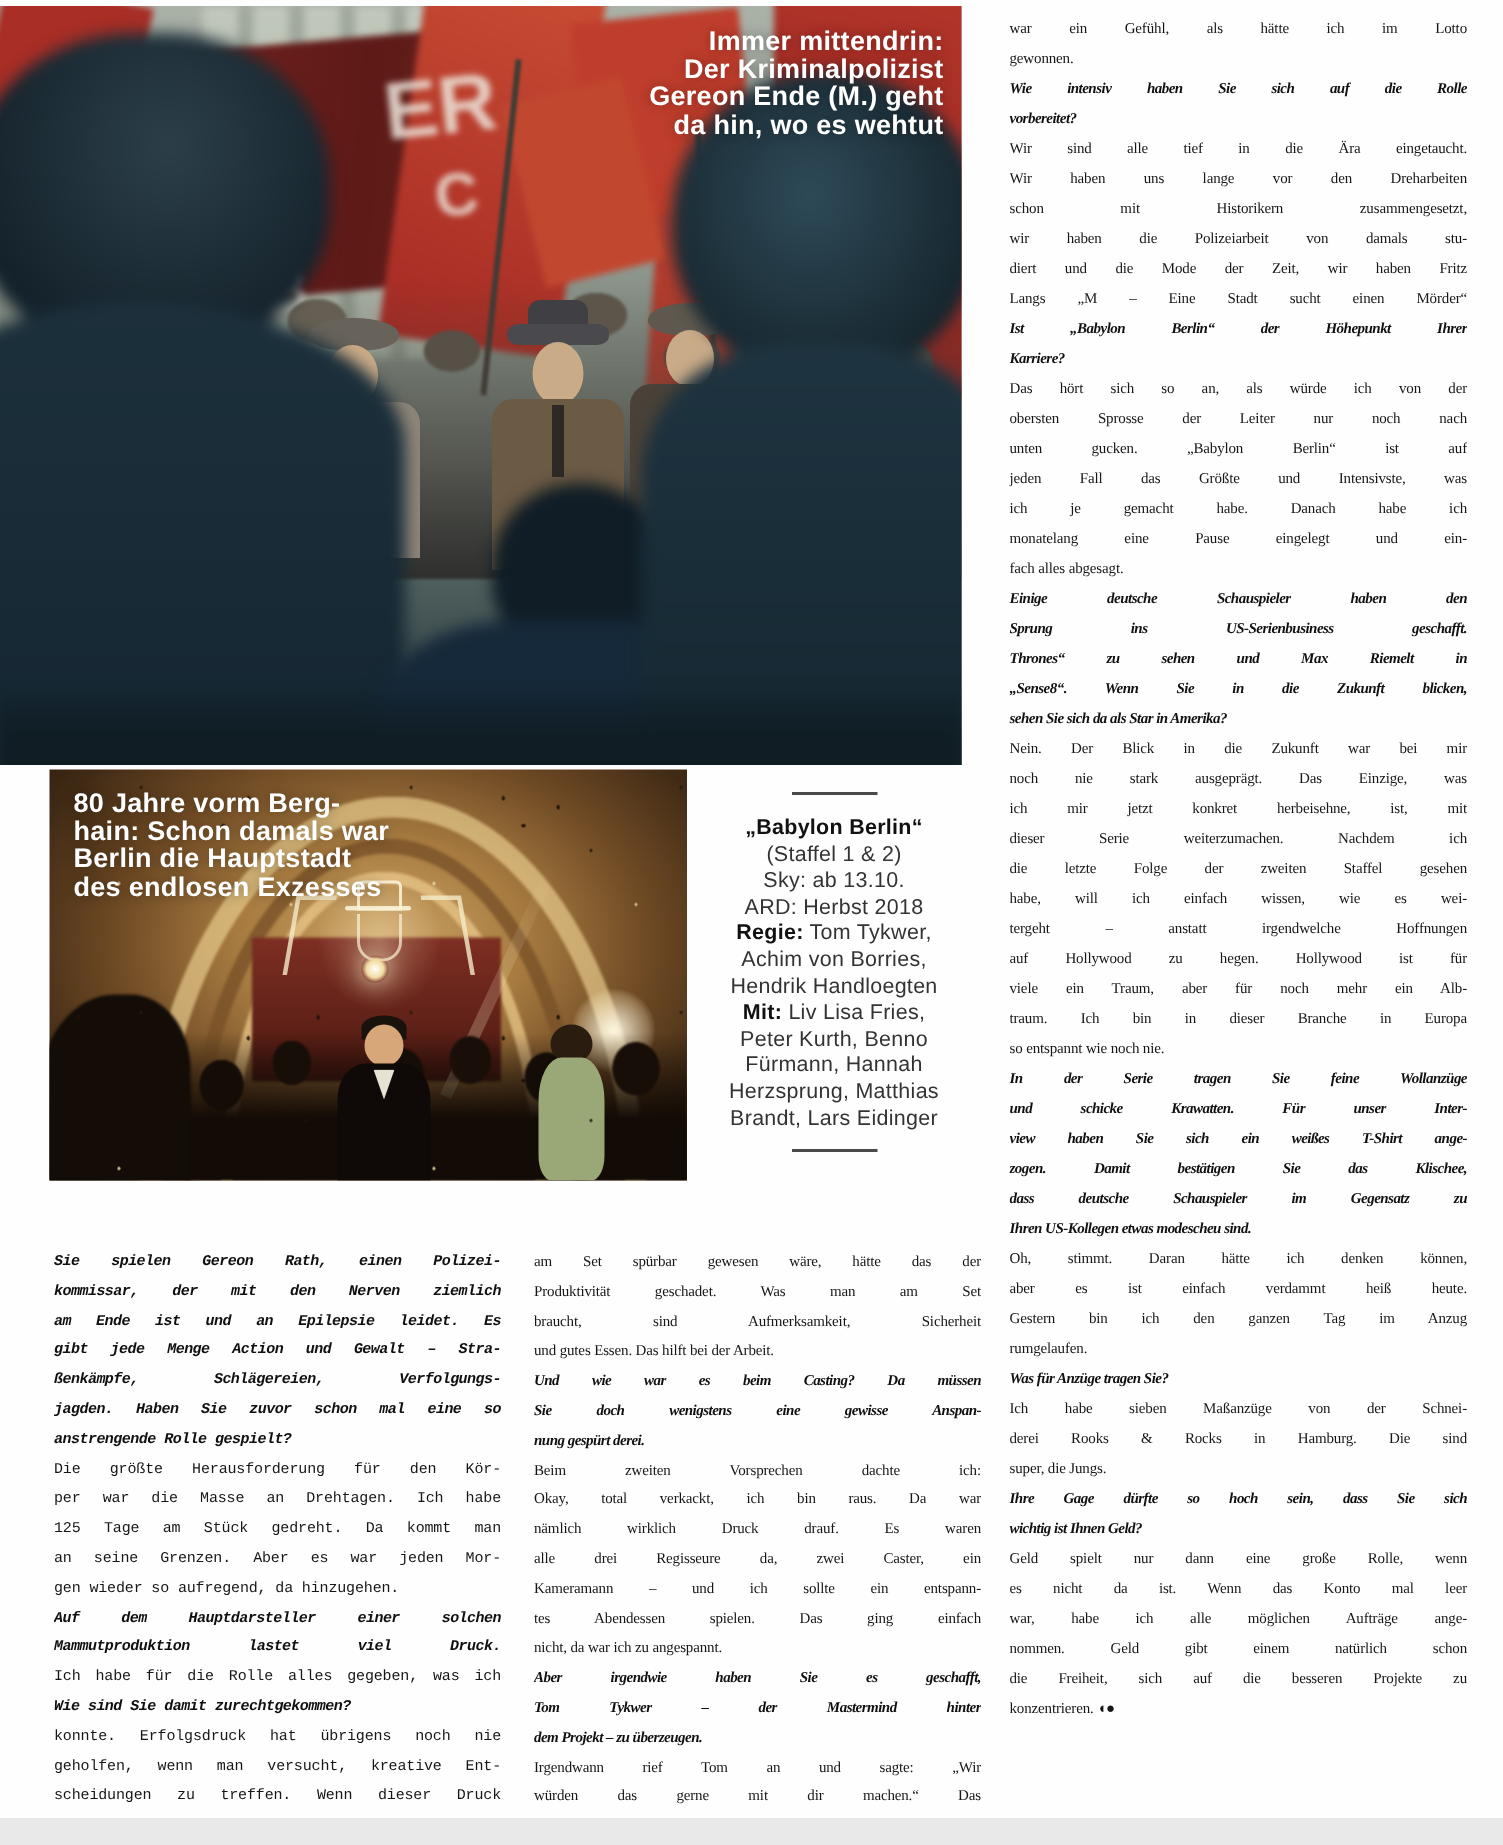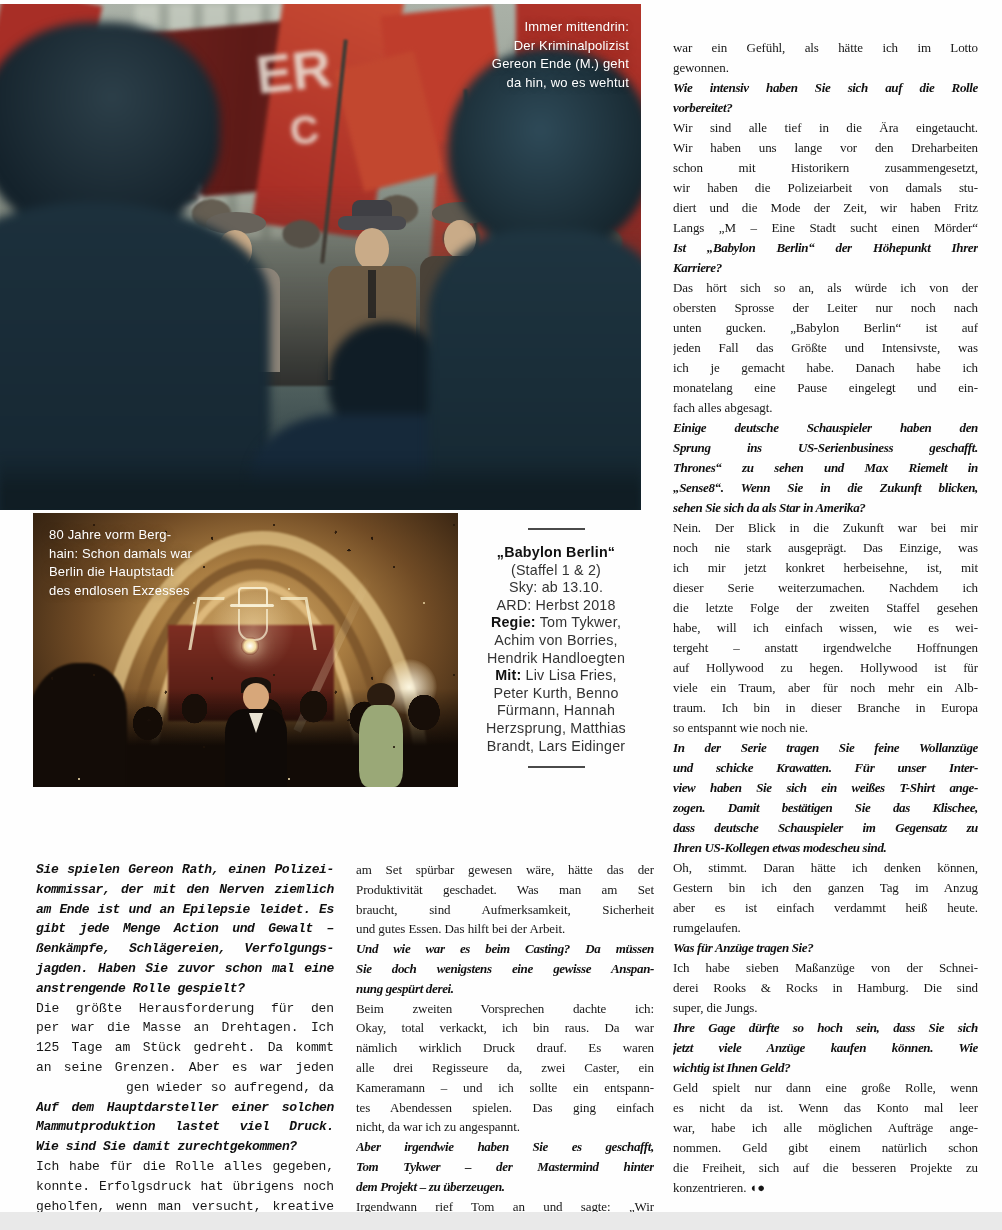--- a/index.html
+++ b/index.html
@@ -76,22 +76,22 @@
     background:radial-gradient(ellipse at 45% 40%, #2e4a58, #16262e 72%);}
   .off-right .body{left:8px;top:190px;width:240px;height:290px;border-radius:40% 40% 0 0/30%;
     background:linear-gradient(#1e3440,#152731);}
   .off-center{left:250px;top:318px;width:260px;height:192px;}
   .off-center .hat{left:78px;top:0;width:118px;height:112px;border-radius:50% 50% 40% 40%;background:#101d26;}
   .off-center .body{left:0;top:92px;width:260px;height:110px;border-radius:35% 35% 0 0/60% 60% 0 0;background:#16293a;}
   .pt-shadow{left:0;top:452px;width:641px;height:58px;filter:blur(3px);
     background:linear-gradient(transparent,#101d24 60%);}
 
   
-  .caption{position:absolute;font-family:"Liberation Sans",sans-serif;font-weight:400;
-    font-size:13px;line-height:18.6px;color:#ffffff;letter-spacing:.2px;
+  .caption{position:absolute;font-family:"Liberation Sans",sans-serif;font-weight:700;
+    font-size:18px;line-height:18.6px;color:#ffffff;letter-spacing:.2px;
     text-shadow:0 0 8px rgba(0,0,0,.35);}
   .caption-riot{top:14px;right:12px;text-align:right;}
   .caption-club{top:13px;left:16px;text-align:left;}
 
   
   .photo-club{position:absolute;left:33px;top:513px;width:425px;height:274px;overflow:hidden;
     background:radial-gradient(ellipse at 52% 42%, #cda668 0%, #a87c41 30%, #704b25 56%, #402a15 80%, #231608 100%);}
   .arch{border-bottom:none !important;border-radius:50% 50% 0 0/100% 100% 0 0;filter:blur(1px);}
   .arch-outer{left:60px;top:18px;width:310px;height:260px;border:14px solid rgba(238,211,148,.65);}
   .arch-mid{left:90px;top:46px;width:250px;height:232px;border:10px solid rgba(120,82,40,.8);}
@@ -150,22 +150,22 @@
   .infobox{position:absolute;left:468px;top:528px;width:176px;text-align:center;
     font-family:"Liberation Sans",sans-serif;font-size:14.3px;line-height:17.6px;
     color:#333;letter-spacing:.2px;}
   .infobox .rule{width:57px;height:2px;background:#4a4a4a;margin:0 auto;}
   .infobox .rule-t{margin-bottom:14px;}
   .infobox .rule-b{margin-top:11px;}
   .infobox .ln{white-space:nowrap;}
   .infobox .bold,.infobox .b{font-weight:700;color:#111;}
 
   
-  .col{position:absolute;width:298px;font-size:13px;line-height:19.8px;
-    letter-spacing:-.1px;color:#161616;margin-top:28px;}
+  .col{position:absolute;width:298px;font-size:10px;line-height:19.8px;
+    letter-spacing:-.1px;color:#161616;}
   .col1{left:36px;top:832px;font-family:Liberation Mono, monospace;}
   .col2{left:356px;top:832px;}
   .col3{left:673px;top:10px;width:305px;line-height:20px;}
   .col .ln{height:19.8px;overflow:hidden;text-align:justify;text-align-last:justify;}
   .col3 .ln{height:20px;}
   .col .ln.end{text-align:right;text-align-last:left;}
   .col .ln.q{font-weight:700;font-style:italic;letter-spacing:-.35px;color:#101010;}
 
   
   .bottom-strip{position:absolute;left:0;top:1212px;width:1002px;height:18px;background:#e9e9e9;}
@@ -295,22 +295,22 @@
       <div class="ln q">ßenkämpfe, Schlägereien, Verfolgungs-</div>
       <div class="ln q">jagden. Haben Sie zuvor schon mal eine so</div>
       <div class="ln q end">anstrengende Rolle gespielt?</div>
       <div class="ln a">Die größte Herausforderung für den Kör-</div>
       <div class="ln a">per war die Masse an Drehtagen. Ich habe</div>
       <div class="ln a">125 Tage am Stück gedreht. Da kommt man</div>
       <div class="ln a">an seine Grenzen. Aber es war jeden Mor-</div>
       <div class="ln a end">gen wieder so aufregend, da hinzugehen.</div>
       <div class="ln q">Auf dem Hauptdarsteller einer solchen</div>
       <div class="ln q">Mammutproduktion lastet viel Druck.</div>
+      <div class="ln a">Ich habe für die Rolle alles gegeben, was ich</div>
       <div class="ln q end">Wie sind Sie damit zurechtgekommen?</div>
-      <div class="ln a">Ich habe für die Rolle alles gegeben, was ich</div>
       <div class="ln a">konnte. Erfolgsdruck hat übrigens noch nie</div>
       <div class="ln a">geholfen, wenn man versucht, kreative Ent-</div>
       <div class="ln a">scheidungen zu treffen. Wenn dieser Druck</div>
     </div>
   <div class="col col2">
       <div class="ln a">am Set spürbar gewesen wäre, hätte das der</div>
       <div class="ln a">Produktivität geschadet. Was man am Set</div>
       <div class="ln a">braucht, sind Aufmerksamkeit, Sicherheit</div>
       <div class="ln a end">und gutes Essen. Das hilft bei der Arbeit.</div>
       <div class="ln q">Und wie war es beim Casting? Da müssen</div>
@@ -365,29 +365,28 @@
       <div class="ln a">viele ein Traum, aber für noch mehr ein Alb-</div>
       <div class="ln a">traum. Ich bin in dieser Branche in Europa</div>
       <div class="ln a end">so entspannt wie noch nie.</div>
       <div class="ln q">In der Serie tragen Sie feine Wollanzüge</div>
       <div class="ln q">und schicke Krawatten. Für unser Inter-</div>
       <div class="ln q">view haben Sie sich ein weißes T-Shirt ange-</div>
       <div class="ln q">zogen. Damit bestätigen Sie das Klischee,</div>
       <div class="ln q">dass deutsche Schauspieler im Gegensatz zu</div>
       <div class="ln q end">Ihren US-Kollegen etwas modescheu sind.</div>
       <div class="ln a">Oh, stimmt. Daran hätte ich denken können,</div>
+      <div class="ln a">aber es ist einfach verdammt heiß heute.</div>
       <div class="ln a">Gestern bin ich den ganzen Tag im Anzug</div>
-      <div class="ln a">aber es ist einfach verdammt heiß heute.</div>
       <div class="ln a end">rumgelaufen.</div>
       <div class="ln q end">Was für Anzüge tragen Sie?</div>
       <div class="ln a">Ich habe sieben Maßanzüge von der Schnei-</div>
       <div class="ln a">derei Rooks &amp; Rocks in Hamburg. Die sind</div>
       <div class="ln a end">super, die Jungs.</div>
       <div class="ln q">Ihre Gage dürfte so hoch sein, dass Sie sich</div>
-      <div class="ln q">jetzt viele Anzüge kaufen können. Wie</div>
       <div class="ln q end">wichtig ist Ihnen Geld?</div>
       <div class="ln a">Geld spielt nur dann eine große Rolle, wenn</div>
       <div class="ln a">es nicht da ist. Wenn das Konto mal leer</div>
       <div class="ln a">war, habe ich alle möglichen Aufträge ange-</div>
       <div class="ln a">nommen. Geld gibt einem natürlich schon</div>
       <div class="ln a">die Freiheit, sich auf die besseren Projekte zu</div>
       <div class="ln a end">konzentrieren. ◖●</div>
     </div>
 
   <div class="bottom-strip"></div>

